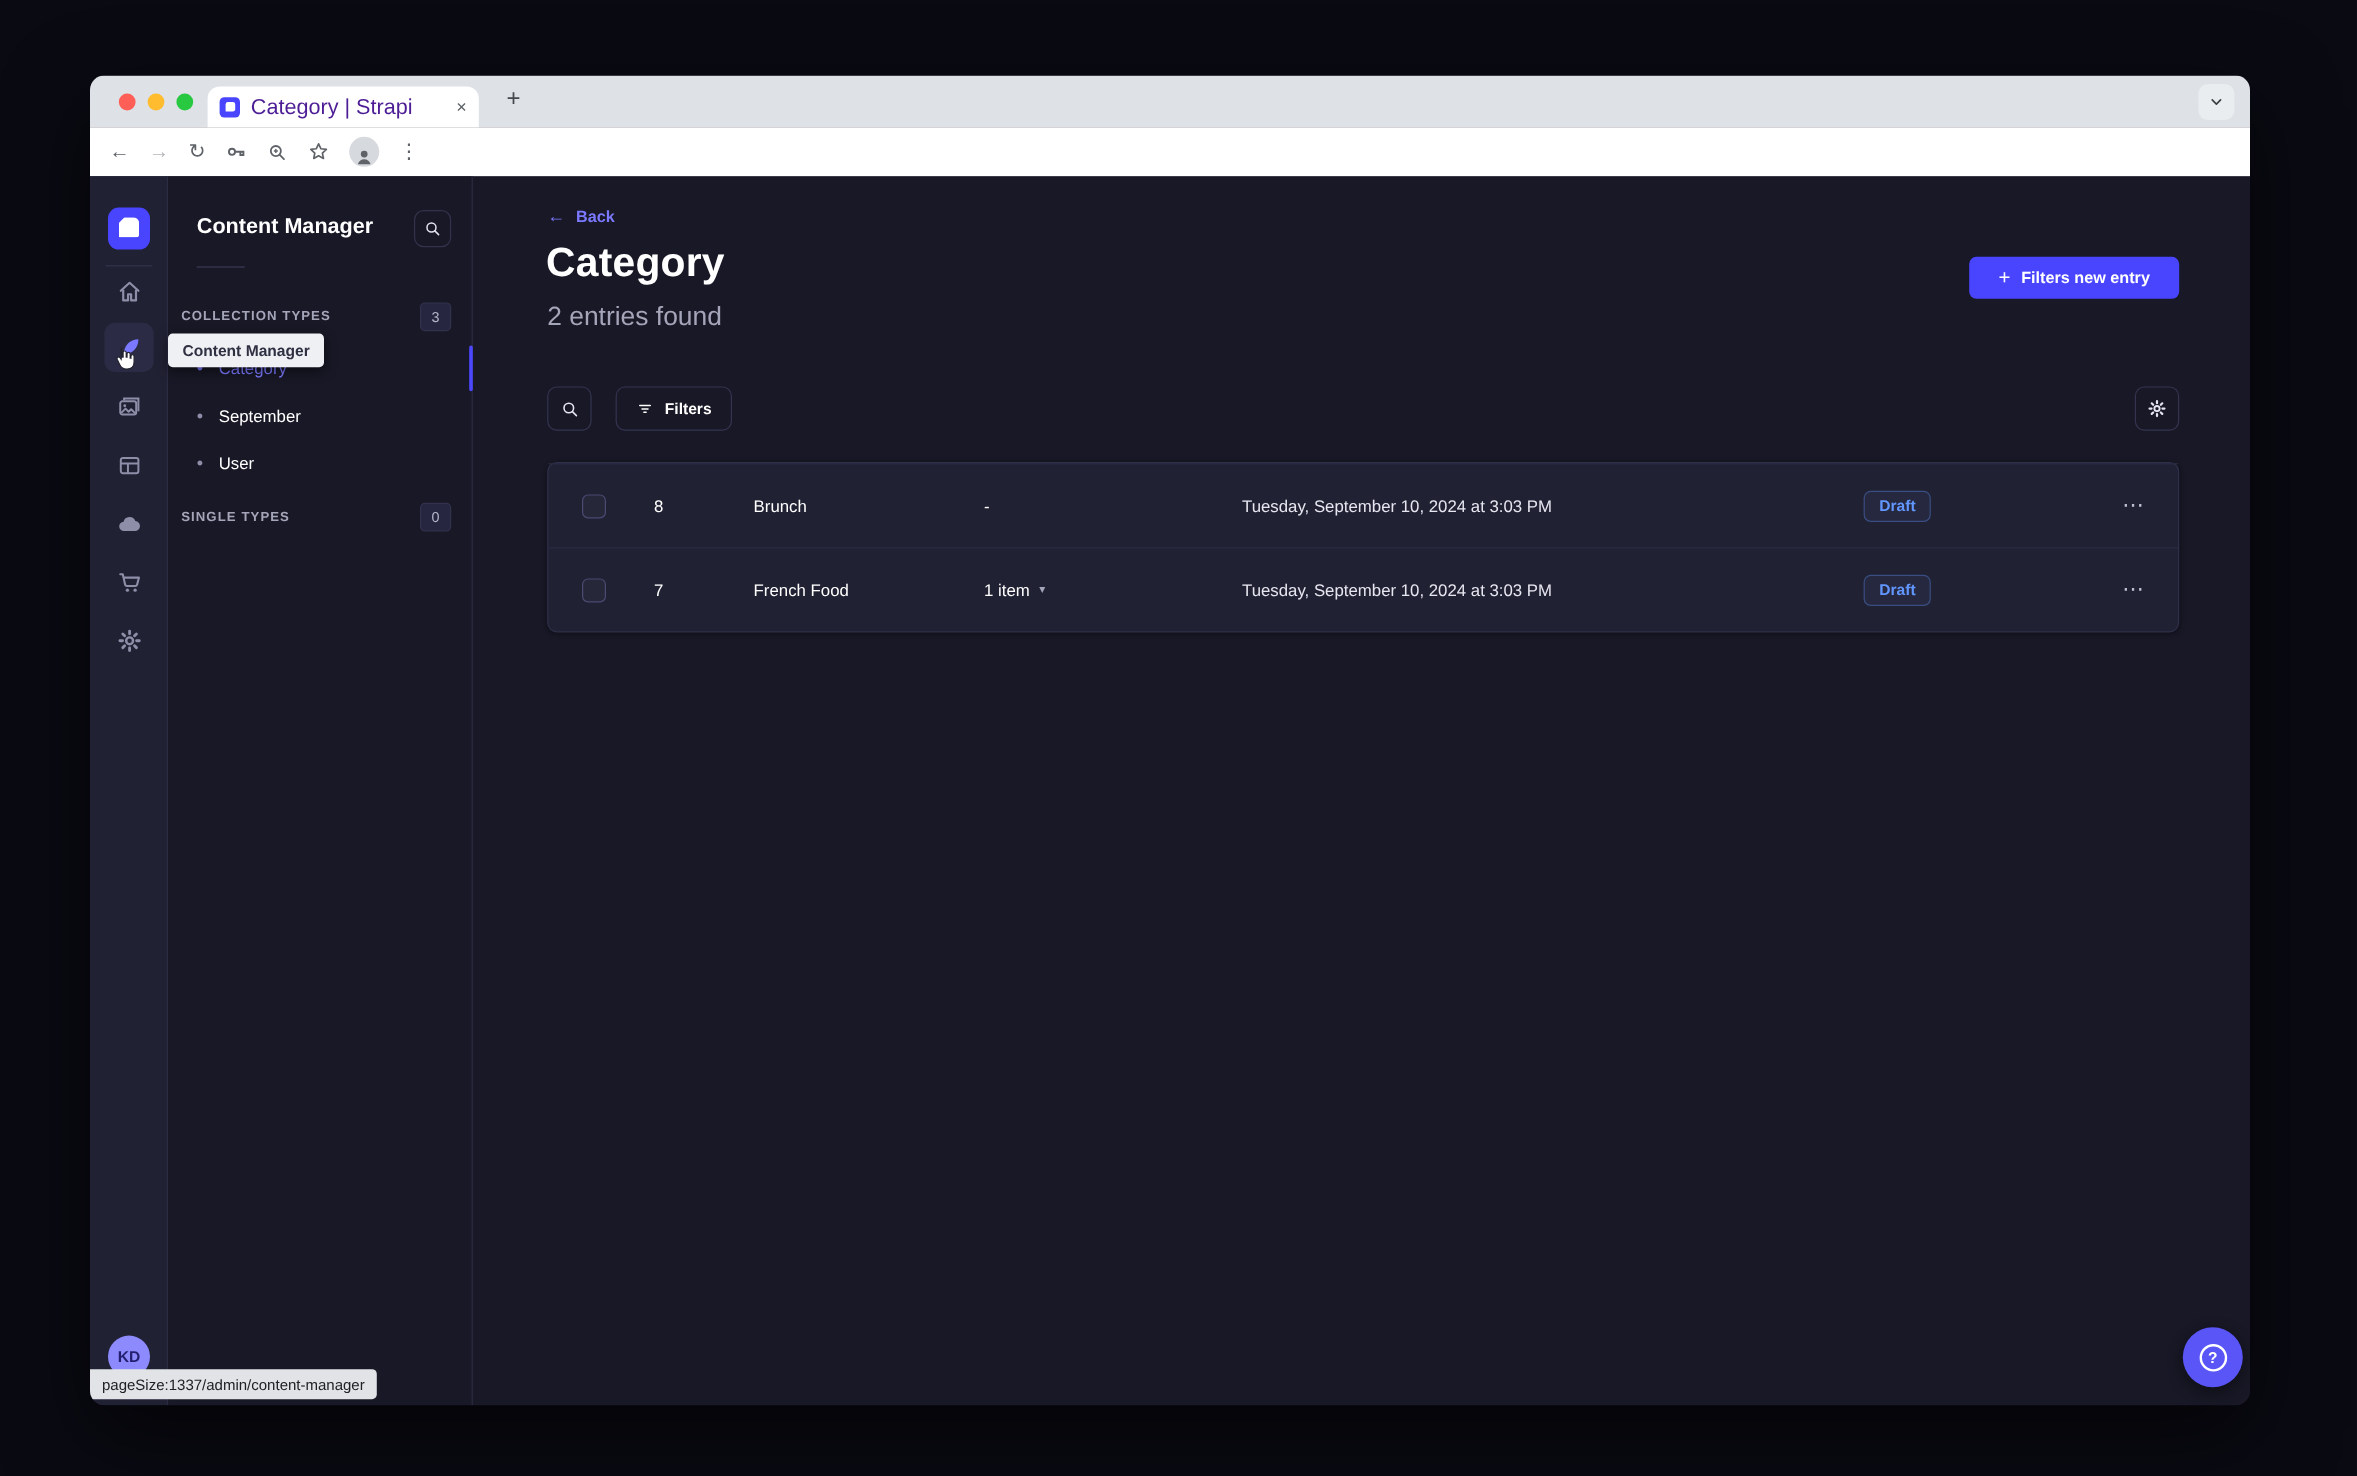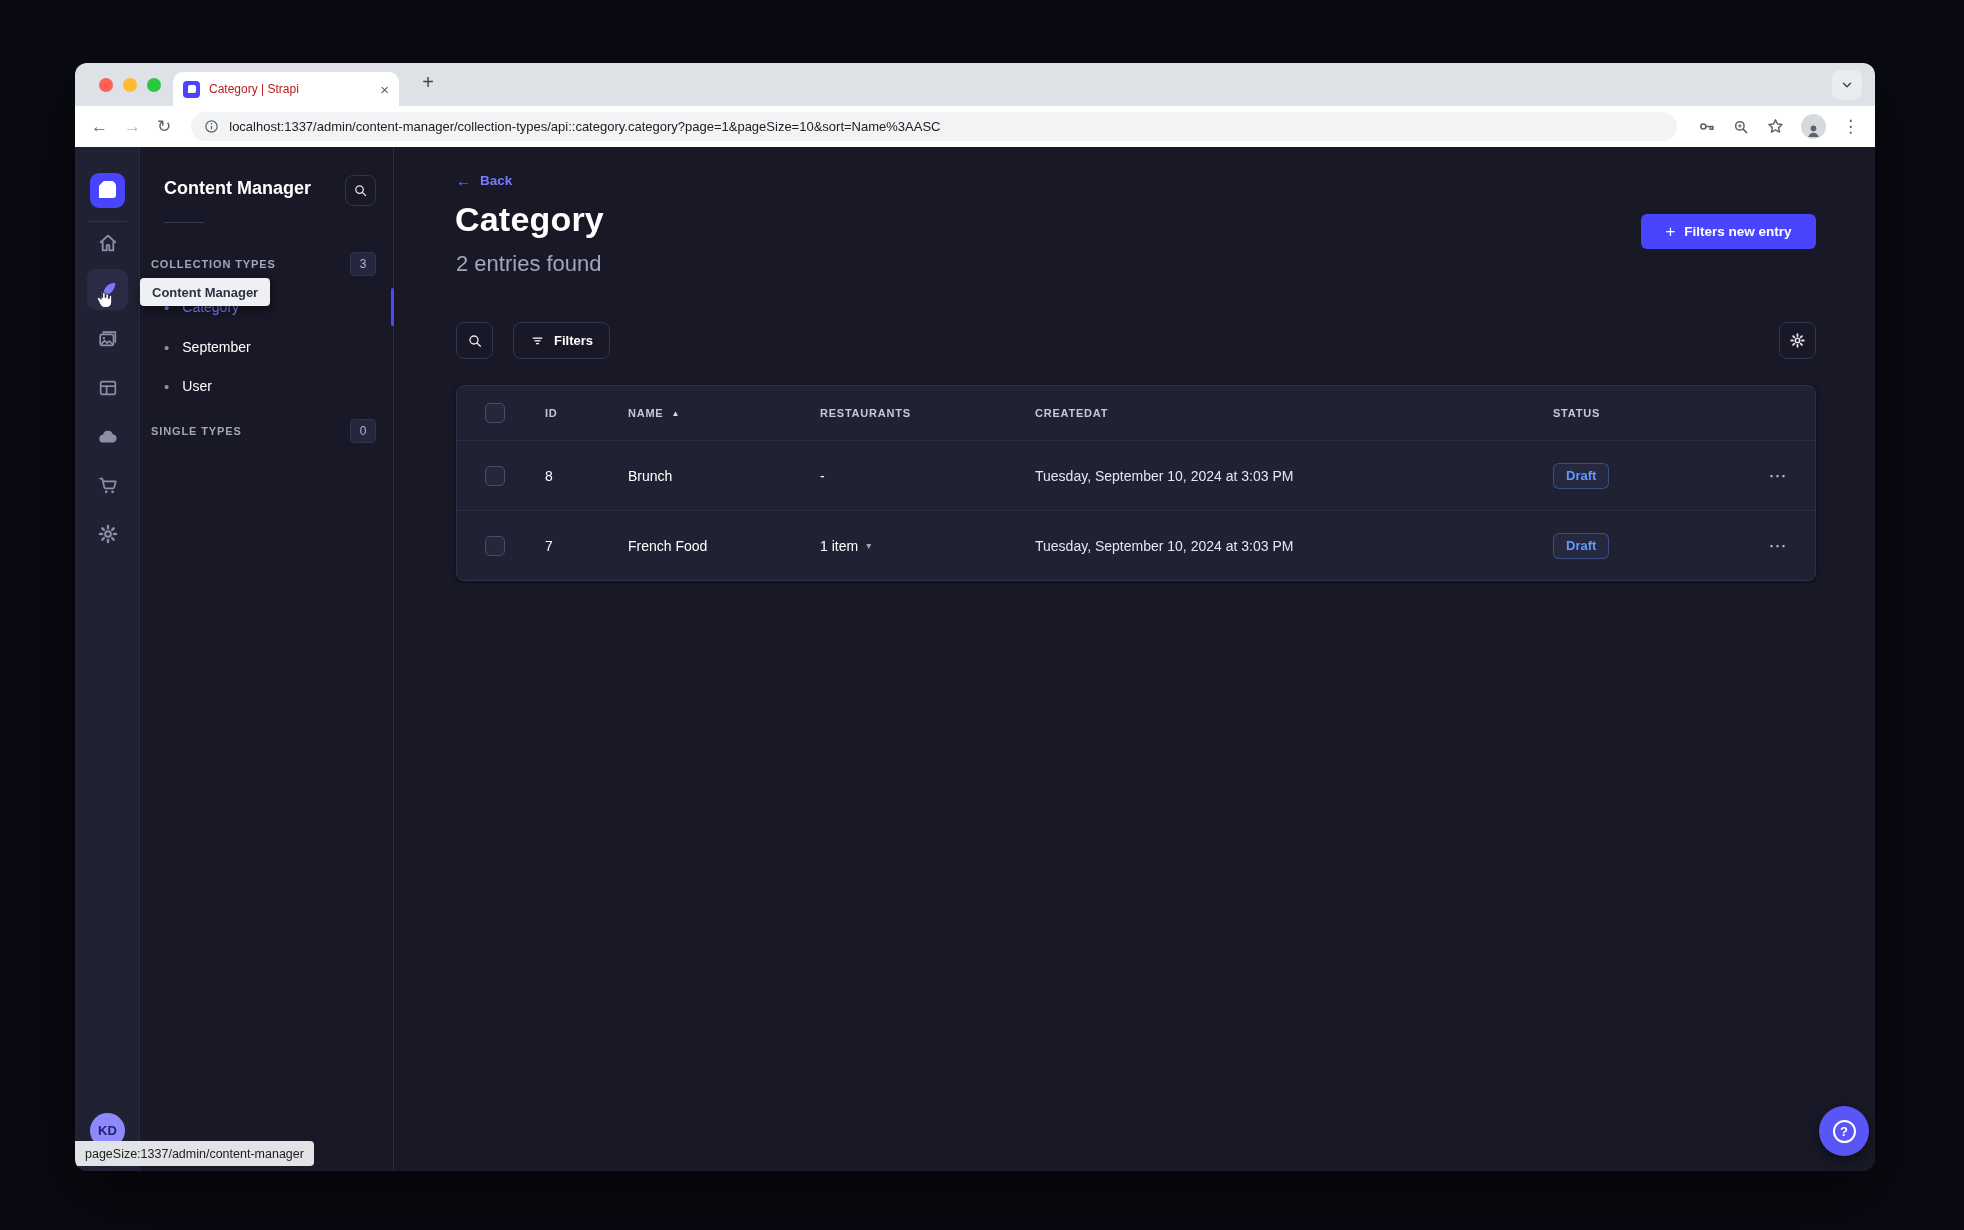--- a/index.html
+++ b/index.html
@@ -21,21 +21,21 @@
   .lights { position:absolute; left:24px; top:15px; display:flex; gap:10px; }
   .dot { width:14px; height:14px; border-radius:50%; }
   .dot.red{background:#ff5f57;} .dot.yellow{background:#febc2e;} .dot.green{background:#28c840;}
   .tab {
     position:absolute; left:98px; bottom:0; width:226px; height:34px;
     background:#fff; border-radius:10px 10px 0 0;
     display:flex; align-items:center; gap:9px; padding:0 10px;
   }
   .favicon { width:17px; height:17px; border-radius:4px; background:#4945ff; position:relative; flex:0 0 auto; }
   .favicon::after { content:""; position:absolute; left:5px; top:4px; width:8px; height:8px; background:#fff; border-radius:2px 2px 2px 0; }
-  .tab-title { flex:1; font-size:12px; color:#b91c1c; white-space:nowrap; overflow:hidden; }
+  .tab-title { flex:1; font-size:18px; color:#4c1d95; white-space:nowrap; overflow:hidden; }
   .tab-close { font-size:15px; color:#5f6368; line-height:1; }
   .newtab { position:absolute; left:340px; top:8px; font-size:20px; color:#45494d; width:26px; text-align:center; }
   .chev-pill { position:absolute; left:1757px; top:7px; width:30px; height:30px; border-radius:8px; background:#e9edf0; display:flex; align-items:center; justify-content:center; }
   .toolbar { height:41px; background:#fff; display:flex; align-items:center; padding:0 16px; gap:16px; }
   .navg { font-size:17px; color:#5f6368; line-height:1; }
   .navg.disabled { color:#b3b6bb; }
   .urlpill { flex:1; height:29px; background:#f1f3f4; border-radius:15px; display:flex; align-items:center; gap:10px; padding:0 13px; margin:0 4px; overflow:hidden; }
   .url-text { font-size:13px; color:#202124; white-space:nowrap; }
   .tool-ic { display:flex; align-items:center; justify-content:center; color:#5f6368; }
   .chrome-avatar { width:25px; height:25px; border-radius:50%; background:#d6d9dd; display:flex; align-items:flex-end; justify-content:center; overflow:hidden; color:#5f6368; }
@@ -112,28 +112,20 @@
       <svg width="14" height="14" viewBox="0 0 24 24">
           <path d="M6 9l6 6 6-6" fill="none" stroke="#3c4043" stroke-width="2.4" stroke-linecap="round" stroke-linejoin="round"></path>
         </svg>
     </div>
   </div>
 
   <div class="toolbar">
     <span class="navg">←</span>
     <span class="navg disabled">→</span>
     <span class="navg">↻</span>
-    <div class="urlpill">
-      <svg width="15" height="15" viewBox="0 0 24 24">
-          <circle cx="12" cy="12" r="9" fill="none" stroke="#5f6368" stroke-width="2"></circle>
-          <line x1="12" y1="11" x2="12" y2="16.5" stroke="#5f6368" stroke-width="2"></line>
-          <circle cx="12" cy="7.6" r="1.3" fill="#5f6368"></circle>
-        </svg>
-      <span class="url-text">localhost:1337/admin/content-manager/collection-types/api::category.category?page=1&amp;pageSize=10&amp;sort=Name%3AASC</span>
-    </div>
     <span class="tool-ic">
       <svg width="19" height="19" viewBox="0 0 24 24">
           <circle cx="8" cy="12" r="3.2" fill="none" stroke="currentColor" stroke-width="2"></circle>
           <path d="M11.2 12H20v3.4h-3.2V12.6" fill="none" stroke="currentColor" stroke-width="2"></path>
         </svg>
     </span>
     <span class="tool-ic">
       <svg width="18" height="18" viewBox="0 0 24 24">
           <circle cx="10.5" cy="10.5" r="5.6" fill="none" stroke="currentColor" stroke-width="2"></circle>
           <line x1="14.8" y1="14.8" x2="19.5" y2="19.5" stroke="currentColor" stroke-width="2" stroke-linecap="round"></line>
@@ -298,42 +290,20 @@
               <line x1="18.4" y1="12" x2="20.8" y2="12"></line>
               <line x1="5.8" y1="5.8" x2="7.5" y2="7.5"></line>
               <line x1="16.5" y1="16.5" x2="18.2" y2="18.2"></line>
               <line x1="5.8" y1="18.2" x2="7.5" y2="16.5"></line>
               <line x1="16.5" y1="7.5" x2="18.2" y2="5.8"></line>
             </g>
           </svg>
       </div>
 
       <div class="panel">
-        <div class="t-grid t-head">
-          <div class="cb-cell">
-              <div class="checkbox"></div>
-            </div>
-          <div class="th">
-              <span>ID</span>
-            </div>
-          <div class="th">
-              <span>NAME</span>
-              <span class="sort-arr">▲</span>
-            </div>
-          <div class="th">
-              <span>RESTAURANTS</span>
-            </div>
-          <div class="th">
-              <span>CREATEDAT</span>
-            </div>
-          <div class="th">
-              <span>STATUS</span>
-            </div>
-          <div></div>
-        </div>
 
         <div class="t-grid t-row">
           <div class="cb-cell">
               <div class="checkbox"></div>
             </div>
           <div class="cell">8</div>
           <div class="cell">Brunch</div>
           <div class="cell">
             <span>-</span>
 

